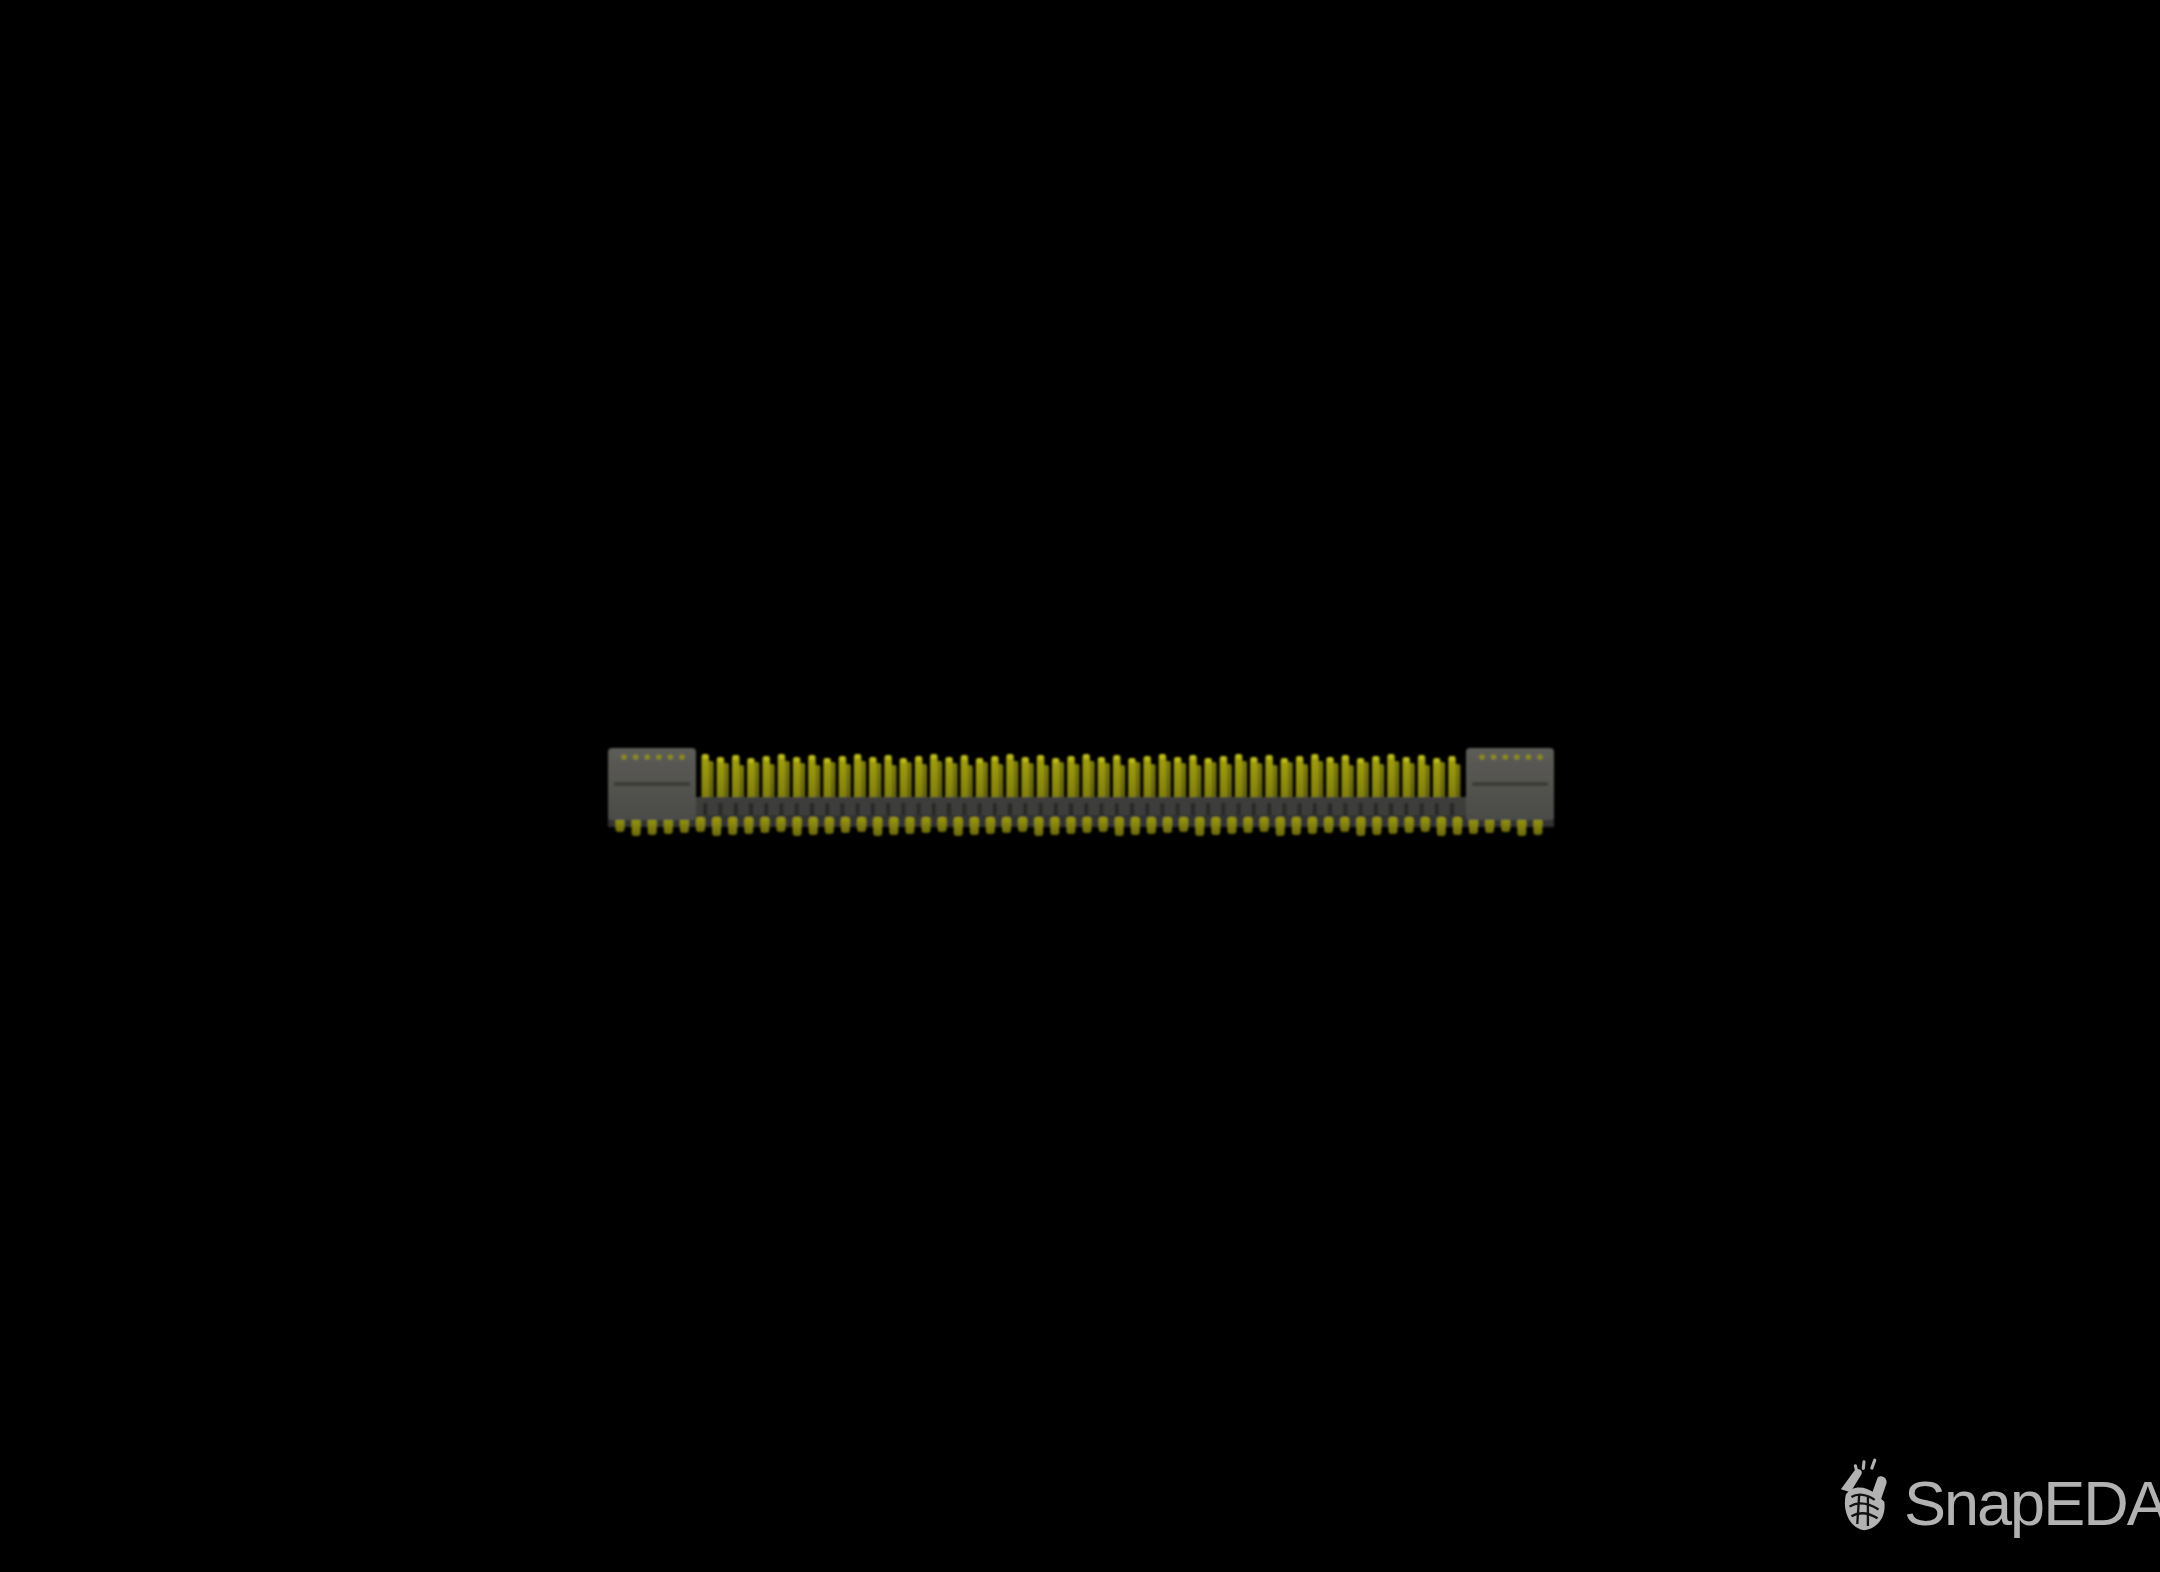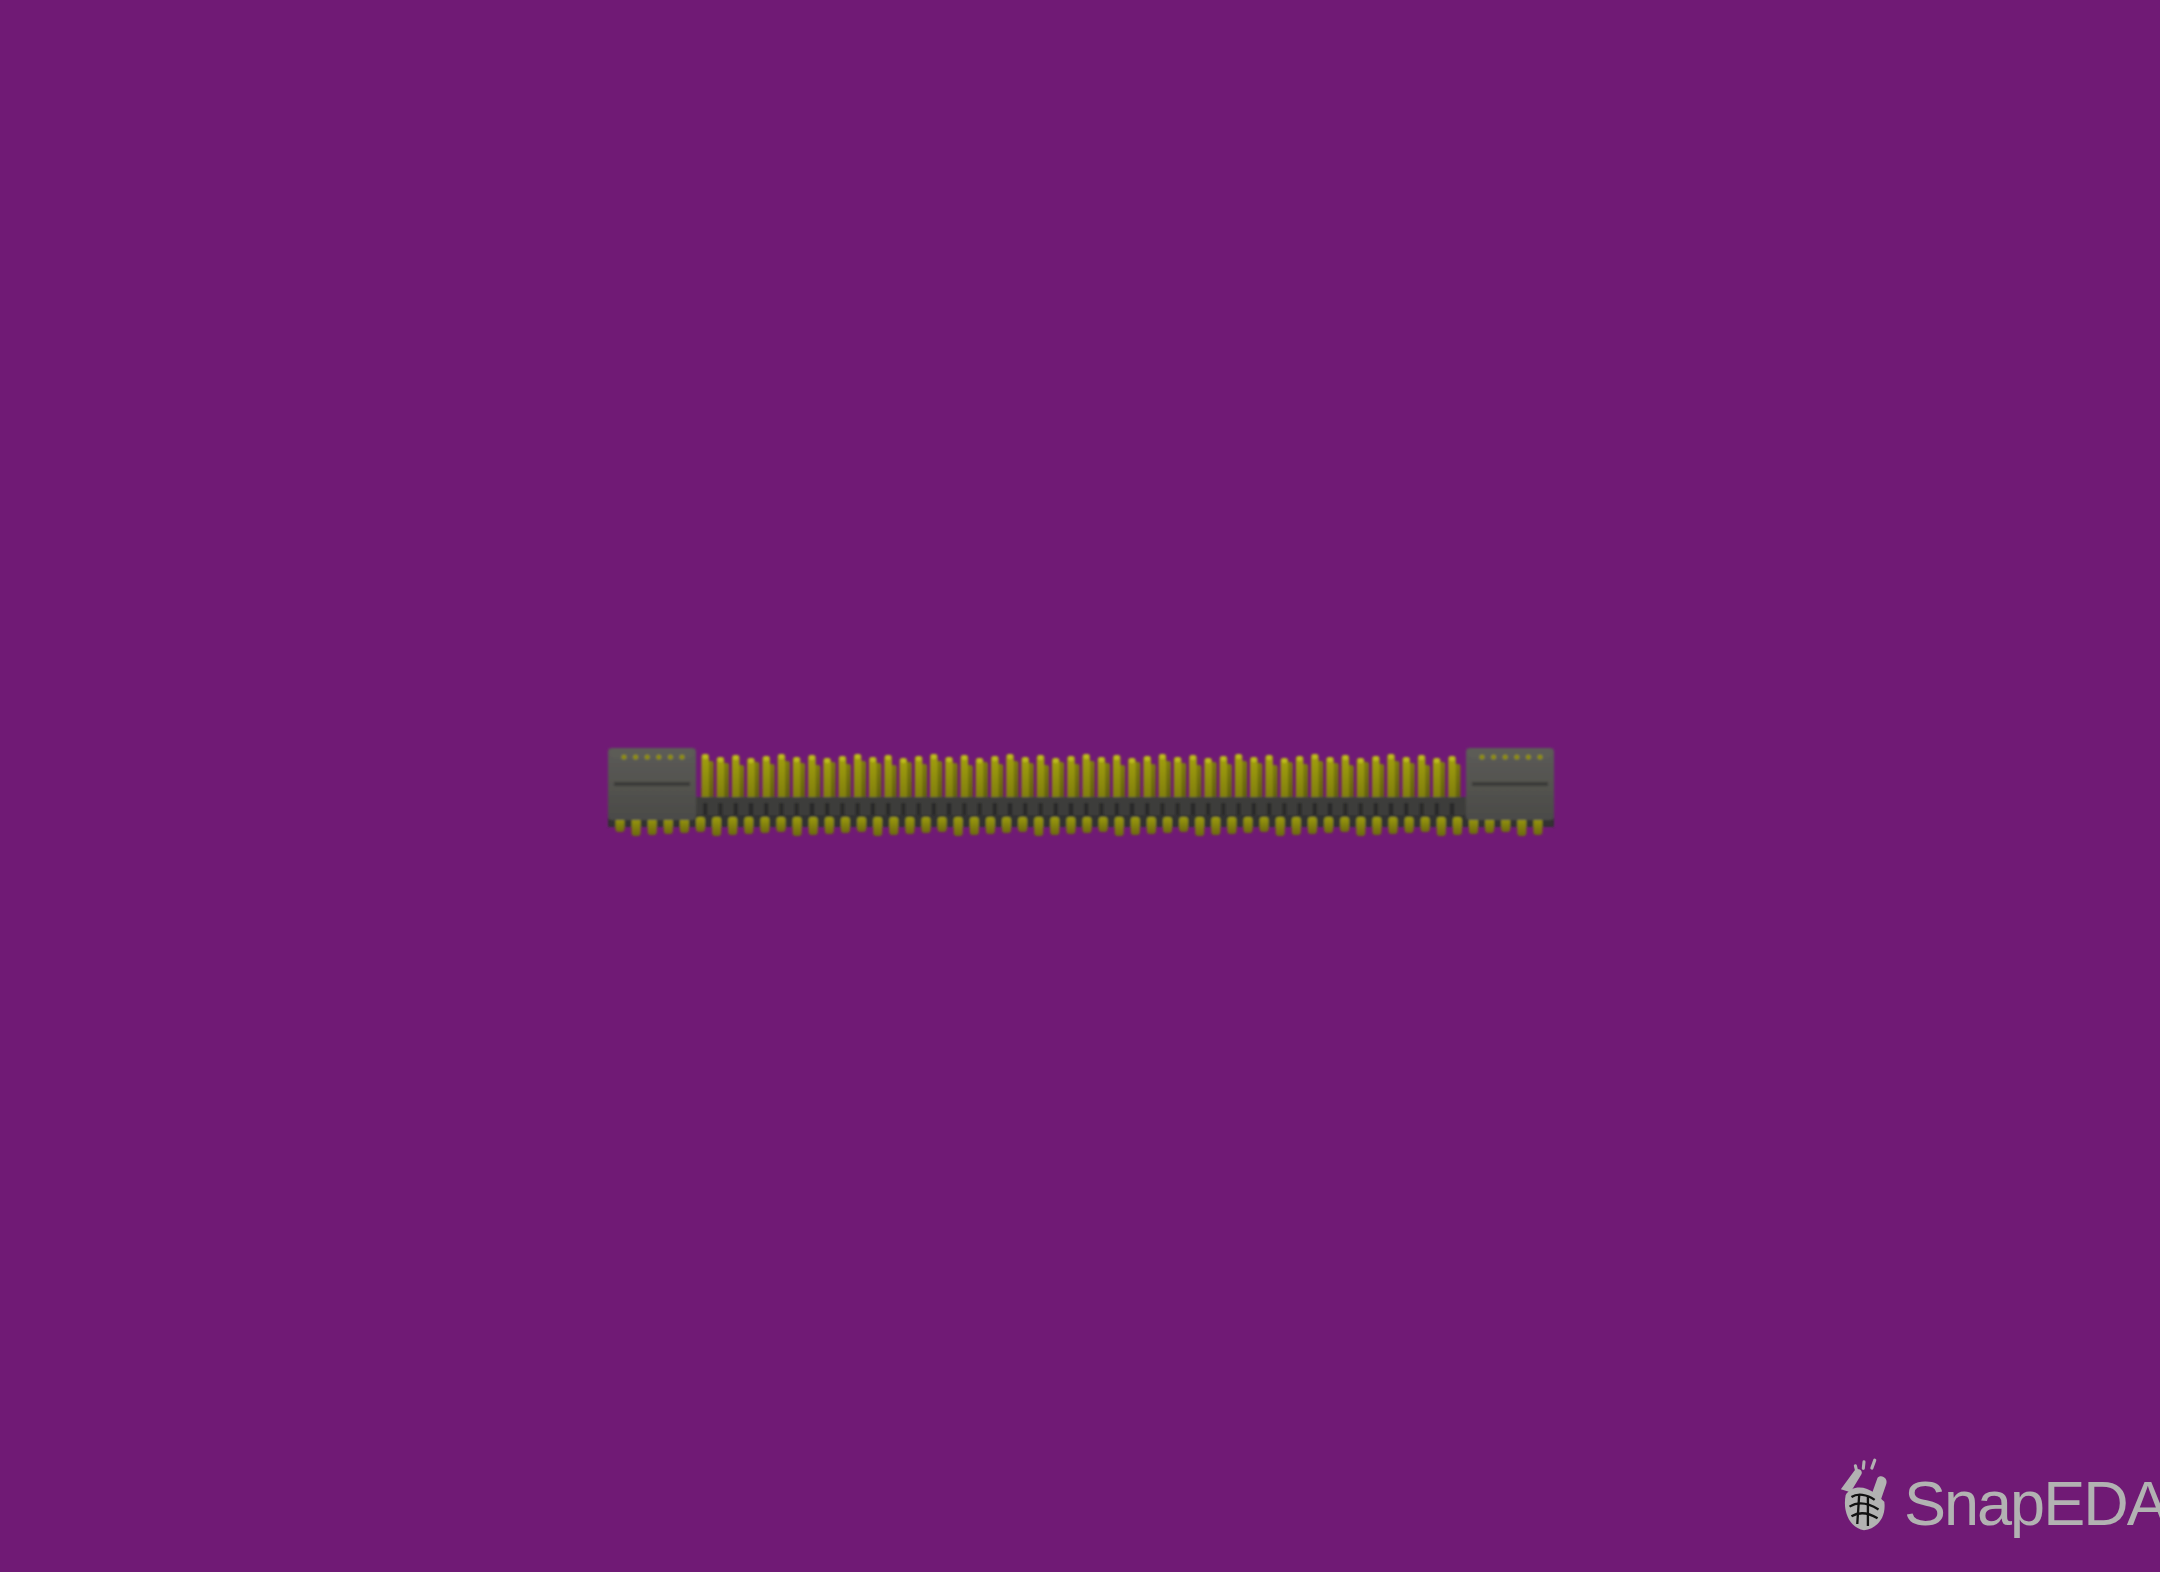--- a/index.html
+++ b/index.html
@@ -33,21 +33,21 @@
     font-family: "Liberation Sans", sans-serif;
     font-size: 63px;
     line-height: 0.95;
     letter-spacing: -2px;
     font-weight: 400;
   }
 </style>
 </head>
 <body>
 
-<div class="stage" style="background: #701a75;">
+<div class="stage" style="background: #000000;">
 
   <svg id="connector-svg" viewBox="0 0 2160 1572" xmlns="http://www.w3.org/2000/svg">
       <defs>
         <linearGradient id="gradPinF" x1="0" y1="0" x2="0" y2="1">
           <stop offset="0%" stop-color="#a3a112"></stop>
           <stop offset="100%" stop-color="#7e7c0b"></stop>
         </linearGradient>
         <linearGradient id="gradPinB" x1="0" y1="0" x2="0" y2="1">
           <stop offset="0%" stop-color="#7e7c0b"></stop>
           <stop offset="100%" stop-color="#5d5b08"></stop>

